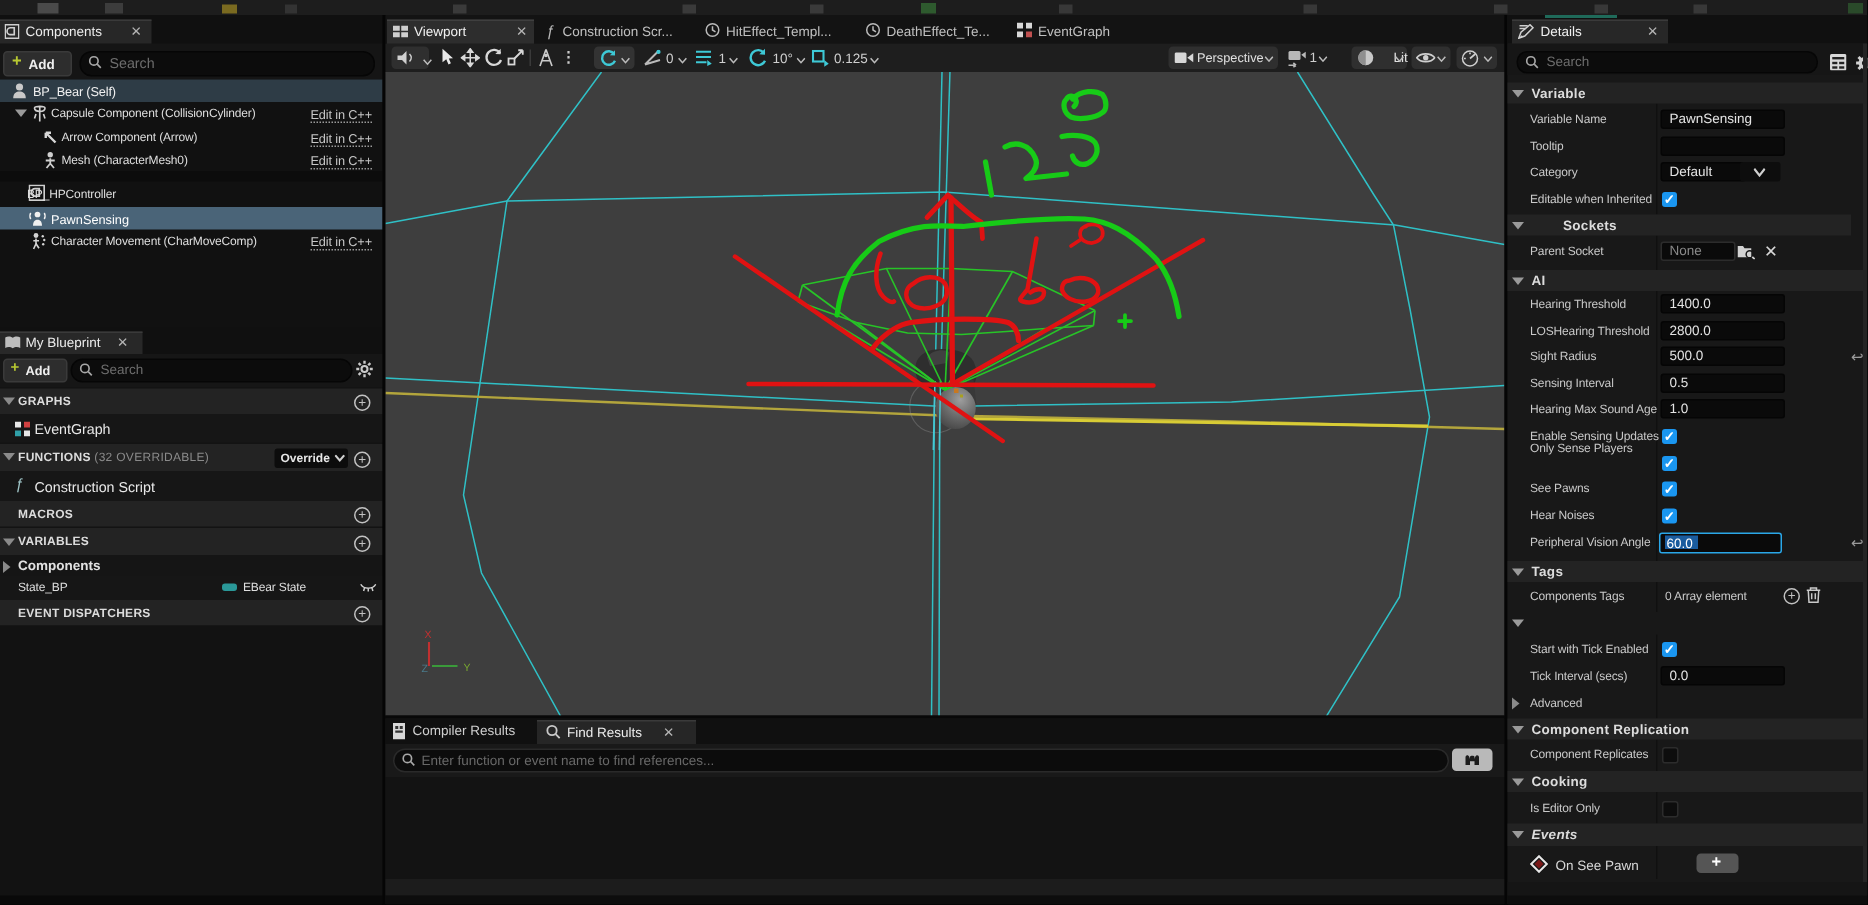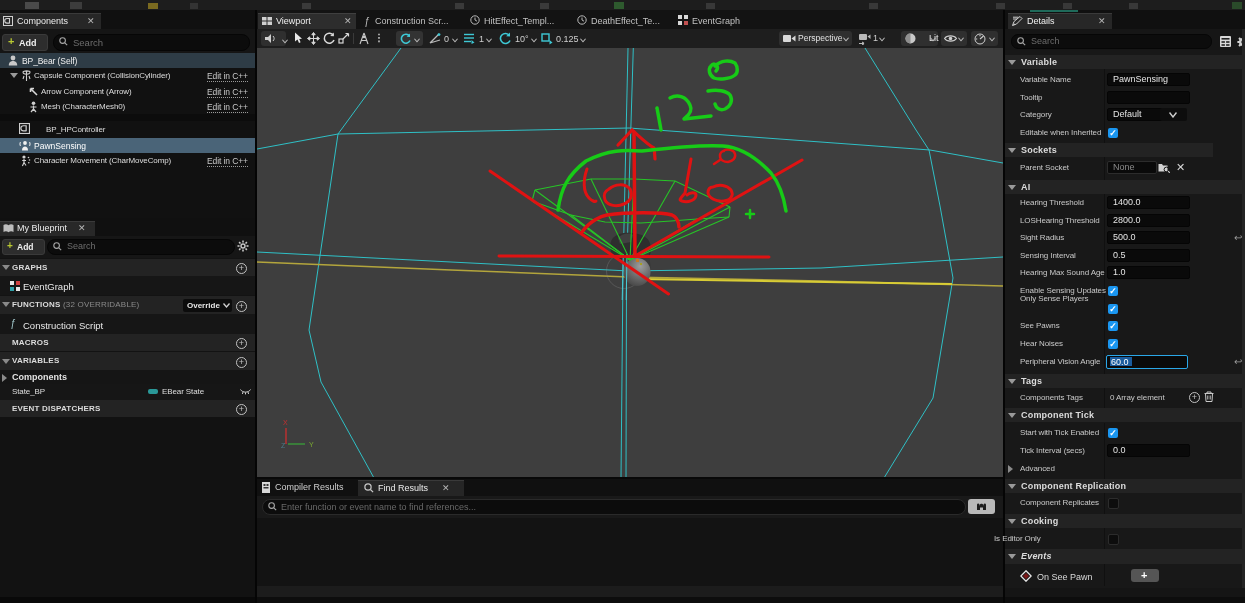--- a/index.html
+++ b/index.html
@@ -89,21 +89,21 @@
     </svg>
 <div class="txt" style="left:41px;top:102px;color:#dedede;font-size:8px;letter-spacing:-0.1px;">Mesh (CharacterMesh0)</div>
 <div class="editc" style="left:207px;top:102px;">Edit in C++</div>
 
 <div class="abs" style="left:0;top:114px;width:255px;height:7px;background:#0c0c0c;"></div>
 
 <svg class="abs" style="left:19px;top:123px;" width="11" height="11" viewBox="0 0 10 10">
       <rect x="0.5" y="0.5" width="9" height="9" fill="none" stroke="#cfcfcf"></rect>
       <path d="M6.5 2.5 H4 a2.2 2.2 0 0 0 0 4.6 H6.5 M6.5 2 V7.6" fill="none" stroke="#cfcfcf" stroke-width="1.1"></path>
     </svg>
-<div class="txt" style="left:46px;top:125px;color:#dedede;font-size:8px;letter-spacing:-0.1px;">BP_HPController</div>
+<div class="txt" style="left:18px;top:125px;color:#dedede;font-size:8px;letter-spacing:-0.1px;">BP_HPController</div>
 
 <div class="abs" style="left:0;top:138px;width:255px;height:15px;background:#4a6478;"></div>
 <svg class="abs" style="left:19px;top:140px;" width="12" height="11" viewBox="0 0 12 11">
       <circle cx="6" cy="3" r="1.9" fill="#f0f0f0"></circle>
       <path d="M3 10.5 C3 7.5 4.5 6.5 6 6.5 C7.5 6.5 9 7.5 9 10.5 Z" fill="#f0f0f0"></path>
       <path d="M1.5 2 C0.8 3 0.8 5 1.5 6 M10.5 2 C11.2 3 11.2 5 10.5 6" stroke="#f0f0f0" fill="none" stroke-width="1"></path>
     </svg>
 <div class="txt" style="left:34px;top:141px;color:#ffffff;font-size:8.5px;">PawnSensing</div>
 
 <svg class="abs" style="left:19px;top:155px;" width="12" height="12" viewBox="0 0 12 12">
@@ -530,21 +530,21 @@
 <div class="inp" style="left:1107px;top:91px;width:76px;height:11px;"></div>
 <div class="txt" style="left:1020px;top:110px;color:#c9c9c9;font-size:8px;letter-spacing:-0.1px;">Category</div>
 <div class="inp" style="left:1107px;top:108px;width:50px;height:11px;">Default</div>
 <div class="abs" style="left:1160px;top:108px;width:27px;height:13px;background:#0d0d0d;border-radius:2px;"></div>
 <svg class="abs" style="left:1169px;top:112px;" width="8" height="6" viewBox="0 0 8 6">
       <path d="M0.5 0.5 L4 5 L7.5 0.5" stroke="#cfcfcf" fill="none" stroke-width="1.4"></path>
     </svg>
 <div class="txt" style="left:1020px;top:128px;color:#c9c9c9;font-size:8px;letter-spacing:-0.1px;">Editable when Inherited</div>
 <div class="chk on" style="left:1108px;top:128px;">✓</div>
 
-<div class="hdr" style="left:1005px;top:143px;width:208px;height:14px;line-height:14px;font-size:9px;"><span style="margin-left:16px;">Sockets</span></div>
+<div class="hdr" style="left:1005px;top:143px;width:208px;height:14px;line-height:14px;font-size:9px;padding-left:21px;"><span style="margin-left:16px;">Sockets</span></div>
 <div class="tri-d" style="left:1008px;top:148px;"></div>
 <div class="txt" style="left:1020px;top:163px;color:#c9c9c9;font-size:8px;letter-spacing:-0.1px;">Parent Socket</div>
 <div class="inp" style="left:1107px;top:161px;width:43px;height:11px;color:#8a8a8a;border:1px solid #2c2c2c;">None</div>
 <svg class="abs" style="left:1158px;top:162px;" width="12" height="11" viewBox="0 0 12 11">
       <path d="M0.5 2.5 L0.5 9.5 L9.5 9.5 L9.5 3.5 L5 3.5 L4 2 L0.5 2 Z" fill="#d2d2d2"></path>
       <circle cx="8.5" cy="7.5" r="2.4" fill="none" stroke="#181818" stroke-width="1"></circle>
       <line x1="10.2" y1="9.2" x2="11.8" y2="10.8" stroke="#d2d2d2" stroke-width="1.2"></line>
     </svg>
 <div class="txt" style="left:1176px;top:161px;color:#d8d8d8;font-size:11px;">✕</div>
 
@@ -577,37 +577,36 @@
 
 <div class="hdr" style="left:1005px;top:374px;width:240px;height:14px;line-height:14px;font-size:9px;"><span style="margin-left:16px;">Tags</span></div>
 <div class="tri-d" style="left:1008px;top:379px;"></div>
 <div class="txt" style="left:1020px;top:393px;color:#c9c9c9;font-size:8px;letter-spacing:-0.1px;">Components Tags</div>
 <div class="txt" style="left:1110px;top:393px;color:#c9c9c9;font-size:8px;letter-spacing:-0.1px;">0 Array element</div>
 <div class="plus" style="left:1189px;top:392px;">+</div>
 <svg class="abs" style="left:1204px;top:391px;" width="10" height="11" viewBox="0 0 10 11">
       <path d="M0.5 2.5 L9.5 2.5 M3 2.5 L3 1 L7 1 L7 2.5 M1.5 2.5 L2 10.5 L8 10.5 L8.5 2.5 M3.8 4.5 L3.8 8.5 M6.2 4.5 L6.2 8.5" stroke="#c9c9c9" fill="none" stroke-width="1"></path>
     </svg>
 
-<div class="hdr" style="left:1005px;top:408px;width:240px;height:14px;line-height:14px;font-size:9px;"><span style="margin-left:16px;">Component Tick</span></div>
 <div class="tri-d" style="left:1008px;top:413px;"></div>
 <div class="txt" style="left:1020px;top:428px;color:#c9c9c9;font-size:8px;letter-spacing:-0.1px;">Start with Tick Enabled</div>
 <div class="chk on" style="left:1108px;top:428px;">✓</div>
 <div class="txt" style="left:1020px;top:446px;color:#c9c9c9;font-size:8px;letter-spacing:-0.1px;">Tick Interval (secs)</div>
 <div class="inp" style="left:1107px;top:444px;width:76px;height:11px;">0.0</div>
 <div class="tri-r" style="left:1008px;top:465px;"></div>
 <div class="txt" style="left:1020px;top:464px;color:#c9c9c9;font-size:8px;letter-spacing:-0.1px;">Advanced</div>
 
 <div class="hdr" style="left:1005px;top:479px;width:240px;height:14px;line-height:14px;font-size:9px;"><span style="margin-left:16px;">Component Replication</span></div>
 <div class="tri-d" style="left:1008px;top:484px;"></div>
 <div class="txt" style="left:1020px;top:498px;color:#c9c9c9;font-size:8px;letter-spacing:-0.1px;">Component Replicates</div>
 <div class="chk off" style="left:1108px;top:498px;"></div>
 
 <div class="hdr" style="left:1005px;top:514px;width:240px;height:14px;line-height:14px;font-size:9px;"><span style="margin-left:16px;">Cooking</span></div>
 <div class="tri-d" style="left:1008px;top:519px;"></div>
-<div class="txt" style="left:994px;top:534px;color:#c9c9c9;font-size:8px;letter-spacing:-0.1px;">Is Editor Only</div>
+<div class="txt" style="left:1020px;top:534px;color:#c9c9c9;font-size:8px;letter-spacing:-0.1px;">Is Editor Only</div>
 <div class="chk off" style="left:1108px;top:534px;"></div>
 
 <div class="hdr" style="left:1005px;top:549px;width:240px;height:15px;line-height:15px;font-size:9px;"><span style="margin-left:16px;font-style:italic;">Events</span></div>
 <div class="tri-d" style="left:1008px;top:554px;"></div>
 <svg class="abs" style="left:1020px;top:570px;" width="12" height="12" viewBox="0 0 12 12">
       <path d="M6 0.8 L11.2 6 L6 11.2 L0.8 6 Z" fill="none" stroke="#e8e8e8" stroke-width="1.3"></path>
       <path d="M6 3 L9 6 L6 9 L3 6 Z" fill="#7a1818"></path>
     </svg>
 <div class="txt" style="left:1037px;top:572px;color:#d8d8d8;font-size:9px;">On See Pawn</div>
 <div class="abs" style="left:1131px;top:569px;width:28px;height:13px;background:#555555;border-radius:3px;"></div>

